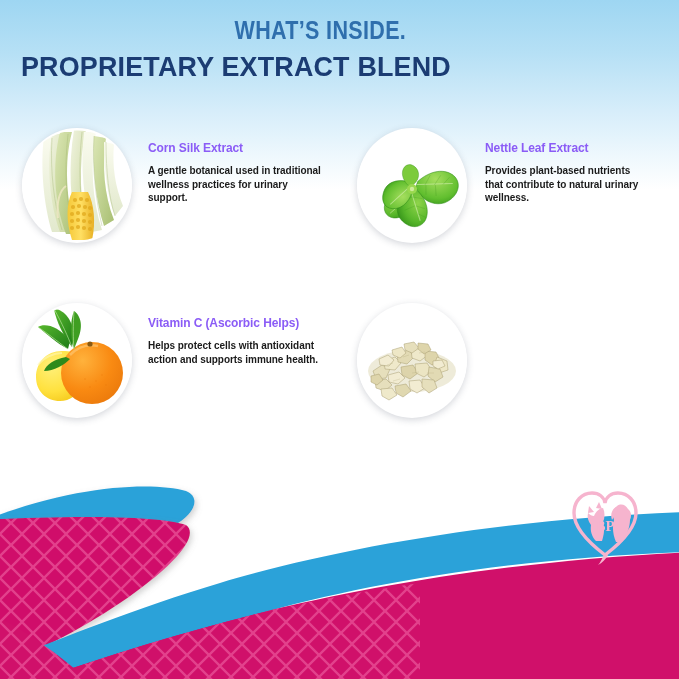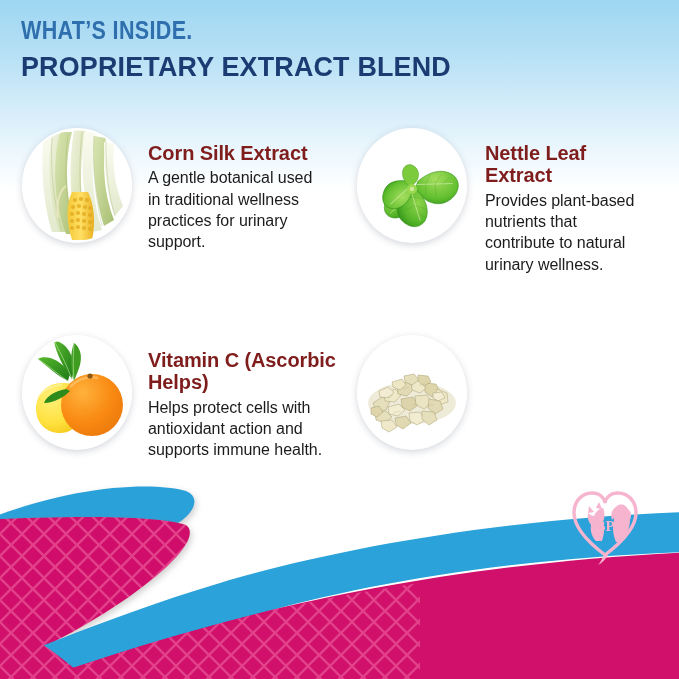--- a/index.html
+++ b/index.html
@@ -28,20 +28,21 @@
     height: 190px;
     background: linear-gradient(to bottom, #9ed6f2 0%, #b6e0f5 28%, #d6edfa 58%, #eef8fd 82%, #ffffff 100%);
     z-index: 0;
   }
   
   .header-block {
     position: absolute;
     left: 21px;
     top: 18px;
     z-index: 3;
+    text-align: right;
   }
   .kicker {
     font-family: "Liberation Sans Narrow", "Liberation Sans", sans-serif;
     font-size: 25px;
     font-weight: 700;
     letter-spacing: 0.4px;
     color: #2f6fad;
     line-height: 1;
     transform: scaleX(0.86);
     transform-origin: left center;
@@ -91,32 +92,32 @@
     position: relative;
   }
   .thumb svg { display: block; width: 110px; height: 115px; }
 
   .text-col {
     padding-left: 16px;
     padding-top: 14px;
   }
   .cell.right .text-col { padding-left: 18px; }
   .ing-title {
-    color: #7f1d1d;
-    font-size: 20px;
+    color: #8b5cf6;
+    font-size: 12px;
     font-weight: 700;
     line-height: 1.12;
     letter-spacing: -0.1px;
     max-width: 190px;
   }
   .ing-desc {
-    margin-top: 3px;
+    margin-top: 9px;
     color: #1b1b1b;
-    font-size: 16px;
-    font-weight: 400;
+    font-size: 10px;
+    font-weight: 700;
     line-height: 1.33;
     max-width: 178px;
     letter-spacing: -0.05px;
   }
   .cell.right .ing-title { max-width: 172px; }
   .cell.right .ing-desc  { max-width: 160px; }
 
   
   .banner {
     position: absolute;

